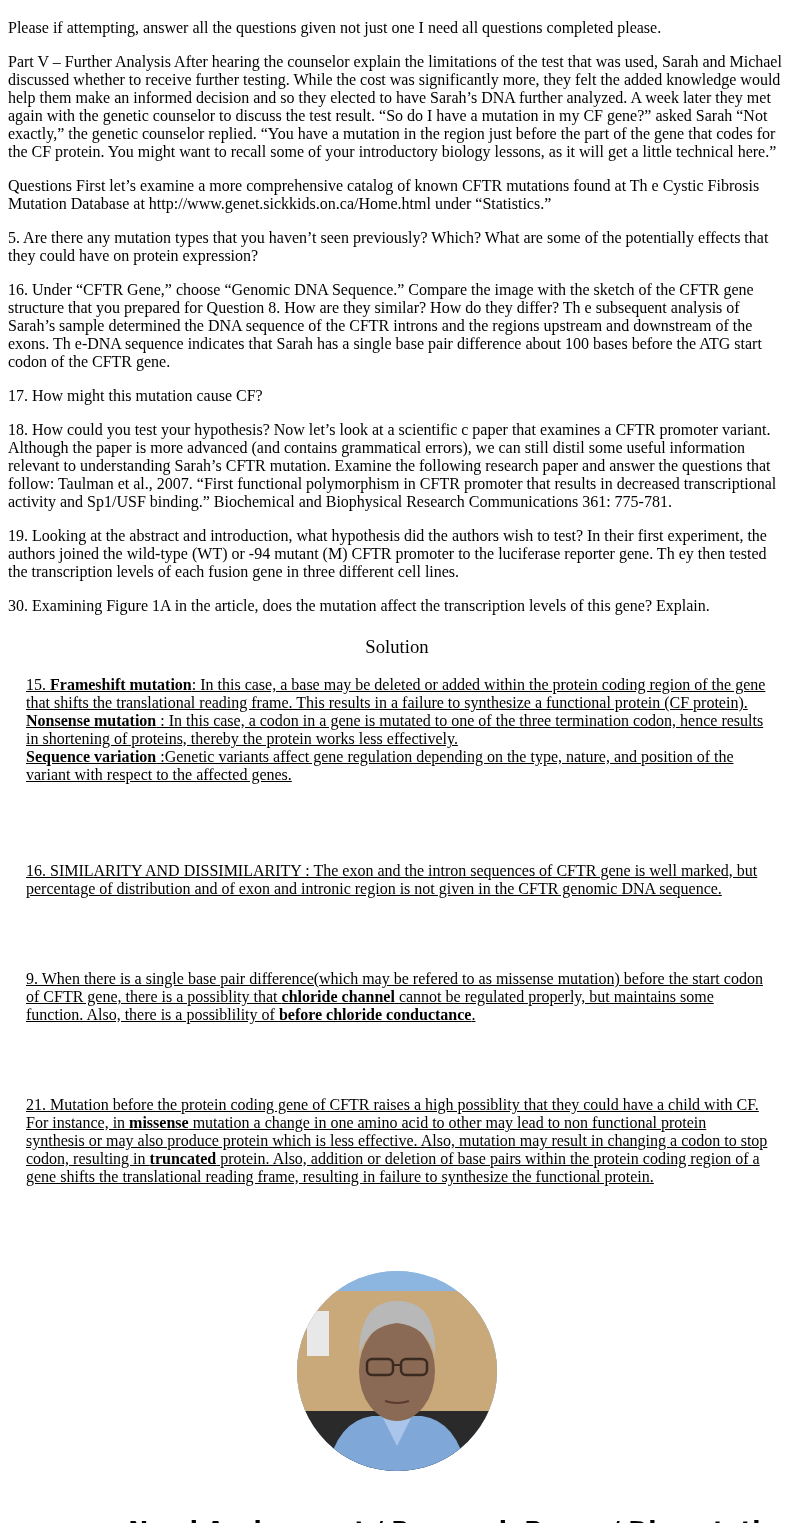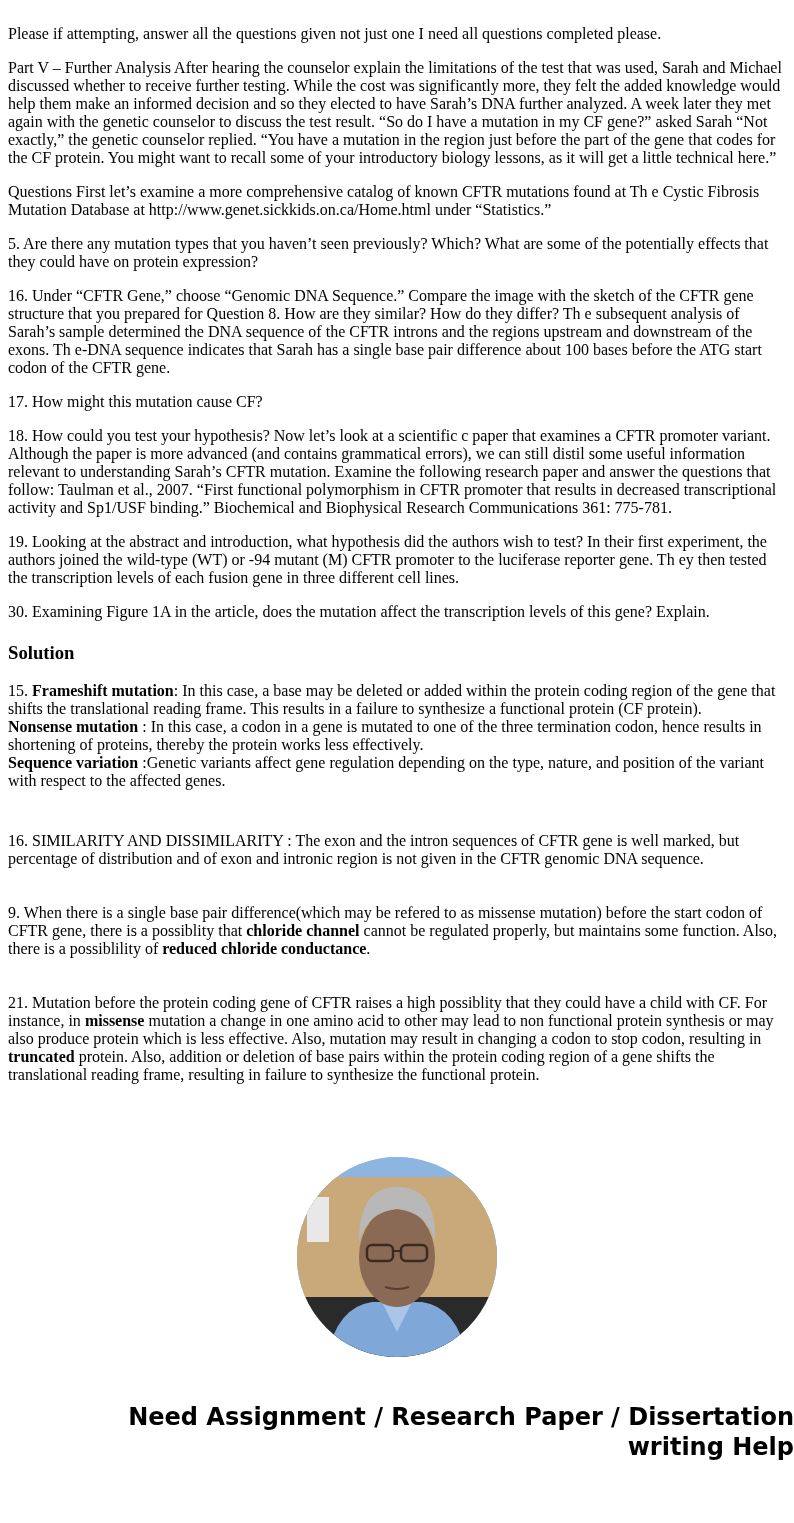--- a/index.html
+++ b/index.html
@@ -3,31 +3,32 @@
 <meta charset="utf-8">
 <style>
   html, body { margin: 0; padding: 0; background: #ffffff; }
   body {
     width: 794px;
     font-family: "Liberation Serif", serif;
     font-size: 16px;
     line-height: 18px;
     color: #000;
   }
-  .content { padding: 18px 8px; }
+  .content { padding: 12px 8px; }
   p { margin: 0 0 16px 0; }
   .p-first { padding-top: 7px; }
   h3 {
     font-family: "Liberation Serif", serif;
     font-size: 18.7px;
-    font-weight: bold;
+    font-weight: normal;
     margin: 21px 0 18px 0;
     line-height: 22px;
+    text-align: center;
   }
-  .sol p { margin: 0; }
+  .sol p { margin: 18px; text-decoration: underline; }
   .sol .gap { height: 36px; }
   .sol .gap1 { height: 42px; }
   b { font-weight: bold; }
   .avatar-wrap {
     text-align: center;
     margin-top: 55px;
   }
   .avatar {
     width: 200px; height: 200px; border-radius: 50%;
     display: inline-block; overflow: hidden; position: relative;
@@ -57,21 +58,21 @@
   <p>19. Looking at the abstract and introduction, what hypothesis did the authors wish to test? In their first experiment, the authors joined the wild-type (WT) or -94 mutant (M) CFTR promoter to the luciferase reporter gene. Th ey then tested the transcription levels of each fusion gene in three different cell lines.</p>
   <p>30. Examining Figure 1A in the article, does the mutation affect the transcription levels of this gene? Explain.</p>
 
   <h3>Solution</h3>
 
   <div class="sol">
     <p><span>15. </span><b>Frameshift mutation</b><span>: In this case, a base may be deleted or added within the protein coding region of the gene that shifts the translational reading frame. This results in a failure to synthesize a functional protein (CF protein).</span><br><b>Nonsense mutation</b><span> : In this case, a codon in a gene is mutated to one of the three termination codon, hence results in shortening of proteins, thereby the protein works less effectively.</span><br><b>Sequence variation</b><span> :Genetic variants affect gene regulation depending on the type, nature, and position of the variant with respect to the affected genes.</span></p>
     <div class="gap1"></div>
     <p>16. SIMILARITY AND DISSIMILARITY : The exon and the intron sequences of CFTR gene is well marked, but percentage of distribution and of exon and intronic region is not given in the CFTR genomic DNA sequence.</p>
     <div class="gap"></div>
-    <p><span>9. When there is a single base pair difference(which may be refered to as missense mutation) before the start codon of CFTR gene, there is a possiblity that </span><b>chloride channel</b><span> cannot be regulated properly, but maintains some function. Also, there is a possiblility of </span><b>reduced chloride conductance</b><span>.</span></p>
+    <p><span>9. When there is a single base pair difference(which may be refered to as missense mutation) before the start codon of CFTR gene, there is a possiblity that </span><b>chloride channel</b><span> cannot be regulated properly, but maintains some function. Also, there is a possiblility of </span><b>before chloride conductance</b><span>.</span></p>
     <div class="gap"></div>
     <p><span>21. Mutation before the protein coding gene of CFTR raises a high possiblity that they could have a child with CF. For instance, in </span><b>missense</b><span> mutation a change in one amino acid to other may lead to non functional protein synthesis or may also produce protein which is less effective. Also, mutation may result in changing a codon to stop codon, resulting in </span><b>truncated</b><span> protein. Also, addition or deletion of base pairs within the protein coding region of a gene shifts the translational reading frame, resulting in failure to synthesize the functional protein.</span></p>
   </div>
 </div>
 
 <div class="avatar-wrap">
   <div class="avatar">
     <svg width="200" height="200" viewBox="0 0 200 200">
       <rect x="0" y="0" width="200" height="200" fill="#8cb6df"></rect>
       <rect x="0" y="20" width="200" height="130" fill="#c9a97a"></rect>

